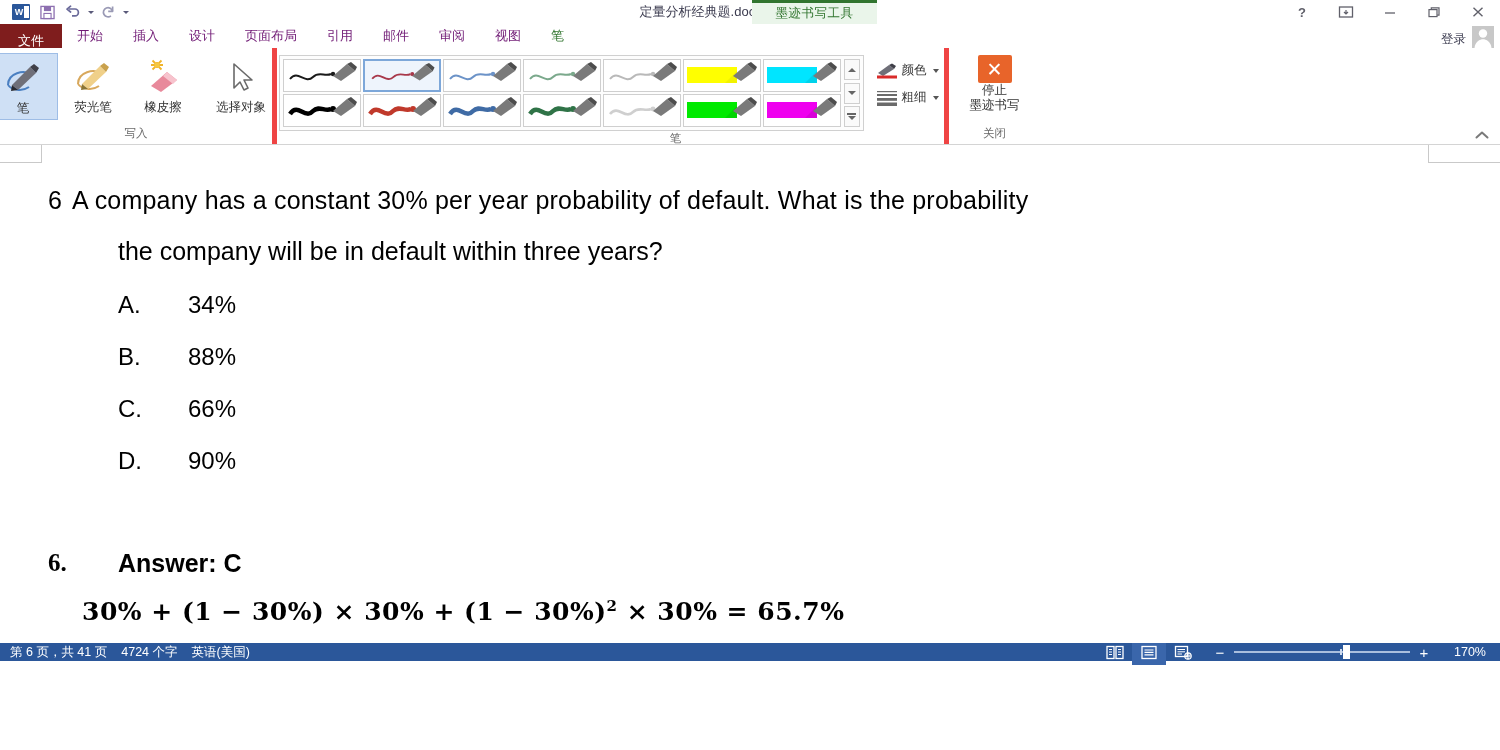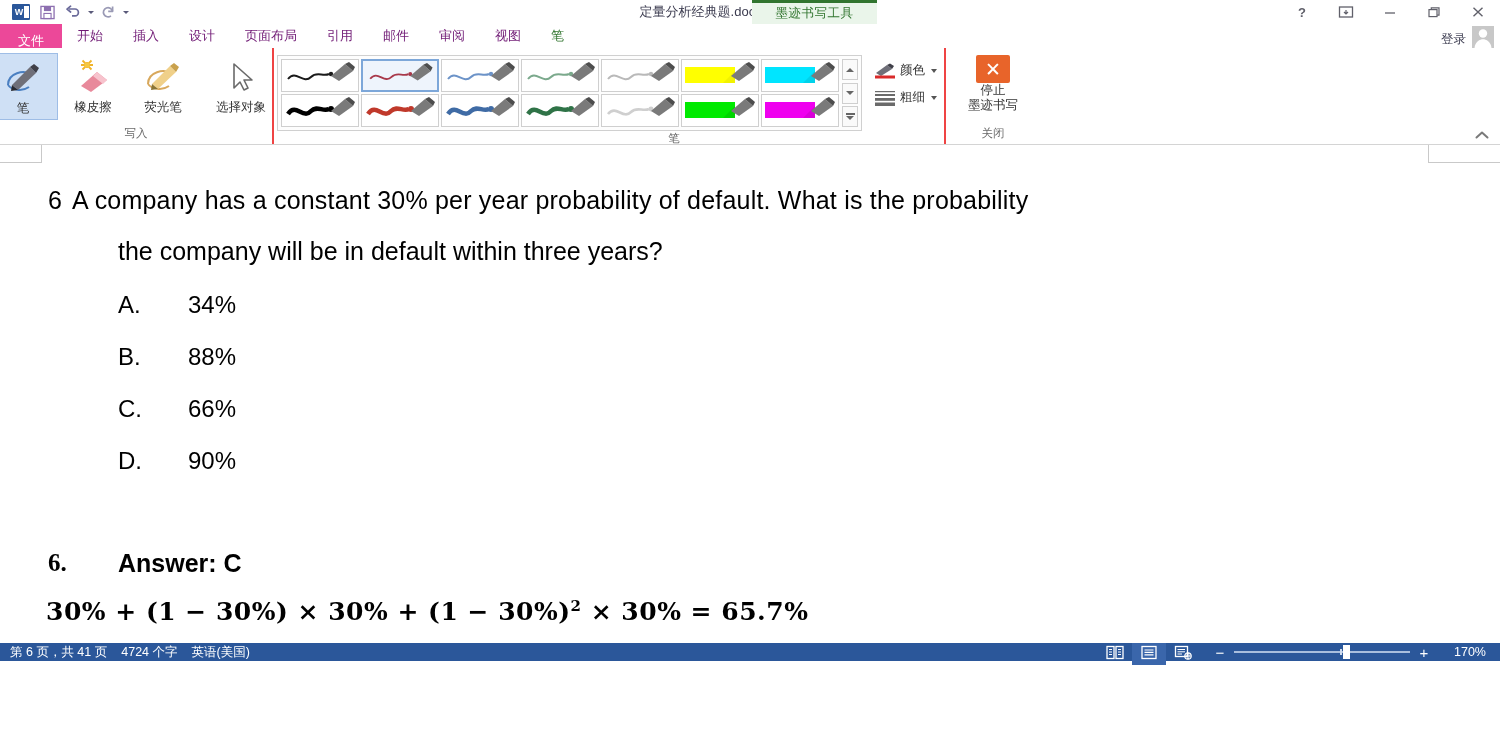--- a/index.html
+++ b/index.html
@@ -80,21 +80,21 @@
 
   
   .tabrow {
     height: 24px;
     background: #2b579a;
     display: flex;
     align-items: stretch;
     position: relative;
   }
   .tab-file {
-    background: #ec4899;
+    background: #7f1d1d;
     color: #ffffff;
     padding: 17px 18px;
     display: flex; align-items: center;
     font-size: 13px;
   }
   .tabs-wrap { display: flex; align-items: stretch; background: #ffffff; flex: 1; }
   .tab {
     padding: 0 15px;
     display: flex; align-items: center;
     font-size: 13px;
@@ -129,21 +129,21 @@
     position: relative;
   }
   .group {
     display: flex;
     flex-direction: column;
     align-items: center;
     justify-content: space-between;
     padding: 3px 6px 2px 6px;
     position: relative;
   }
-  .group + .group { border-left: 2px solid #ef4444; }
+  .group + .group { border-left: 5px solid #ef4444; }
   .group-body { display:flex; align-items:flex-start; flex:1; }
   .group-label {
     font-size: 11.5px; color: #6a6a6a;
     text-align:center; width: 100%;
     padding-bottom: 1px;
   }
 
   
   .bigbtn {
     width: 70px;
@@ -267,20 +267,21 @@
   }
   .ans-num { width: 70px; font-family:"Liberation Serif", serif; }
   .formula {
     padding-left: 46px;
     margin-top: 14px;
     font-family: "DejaVu Serif", "Liberation Serif", serif;
     font-weight: bold;
     font-size: 25px;
     color:#000;
     letter-spacing: 0.5px;
+    margin-left: 36px;
   }
   .formula sup { font-size: 0.6em; vertical-align: super; }
 
   
   .statusbar {
     height: 18px;
     background: #2b579a;
     color: #ffffff;
     display: flex;
     align-items: center;
@@ -405,42 +406,42 @@
             <path d="M6 26 C10 31 20 33 27 28" fill="none" stroke="#4a7fc1" stroke-width="2"></path>
             <path d="M10 26 L28 8 L34 14 L16 31 Z" fill="#6f6f78"></path>
             <path d="M28 8 L34 14 L37 9 L32 5 Z" fill="#3f3f48"></path>
             <path d="M10 26 L16 31 L9 32 Z" fill="#2a2a30"></path>
           </svg>
         </span>
         <span class="lb">笔</span>
       </div>
       <div class="bigbtn">
         <span class="ic">
+          <svg width="42" height="38" viewBox="0 0 42 38">
+            <path d="M6 26 C6 14 22 10 30 16" fill="none" stroke="#d8a85c" stroke-width="2"></path>
+            <path d="M6 26 C10 31 20 33 27 28" fill="none" stroke="#d8a85c" stroke-width="2"></path>
+            <path d="M10 26 L28 8 L34 14 L16 31 Z" fill="#f0d089"></path>
+            <path d="M28 8 L34 14 L37 9 L32 5 Z" fill="#c9a14c"></path>
+            <path d="M10 26 L16 31 L9 32 Z" fill="#8a7536"></path>
+          </svg>
+        </span>
+        <span class="lb">荧光笔</span>
+      </div>
+      <div class="bigbtn">
+        <span class="ic">
           <svg width="44" height="38" viewBox="0 0 44 38">
             <g stroke="#f0b429" stroke-width="1.8">
               <path d="M16 4 L16 10 M10 7 L22 7 M11.5 2.5 L20.5 11.5 M20.5 2.5 L11.5 11.5"></path>
             </g>
             <circle cx="16" cy="7" r="2.6" fill="#f5c842"></circle>
             <path d="M10 28 L26 14 L36 22 L20 34 Z" fill="#e8899b"></path>
             <path d="M26 14 L36 22 L32 26 L22 18 Z" fill="#f7c3cd"></path>
           </svg>
         </span>
         <span class="lb">橡皮擦</span>
-      </div>
-      <div class="bigbtn">
-        <span class="ic">
-          <svg width="42" height="38" viewBox="0 0 42 38">
-            <path d="M6 26 C6 14 22 10 30 16" fill="none" stroke="#d8a85c" stroke-width="2"></path>
-            <path d="M6 26 C10 31 20 33 27 28" fill="none" stroke="#d8a85c" stroke-width="2"></path>
-            <path d="M10 26 L28 8 L34 14 L16 31 Z" fill="#f0d089"></path>
-            <path d="M28 8 L34 14 L37 9 L32 5 Z" fill="#c9a14c"></path>
-            <path d="M10 26 L16 31 L9 32 Z" fill="#8a7536"></path>
-          </svg>
-        </span>
-        <span class="lb">荧光笔</span>
       </div>
       <div class="bigbtn" style="width:86px;">
         <span class="ic">
           <svg width="36" height="38" viewBox="0 0 36 38">
             <path d="M11 6 L11 30 L17 24 L21 32 L25 30 L21 22 L29 22 Z" fill="#ffffff" stroke="#6a6a6a" stroke-width="1.6" stroke-linejoin="round"></path>
           </svg>
         </span>
         <span class="lb">选择对象</span>
       </div>
     </div>

